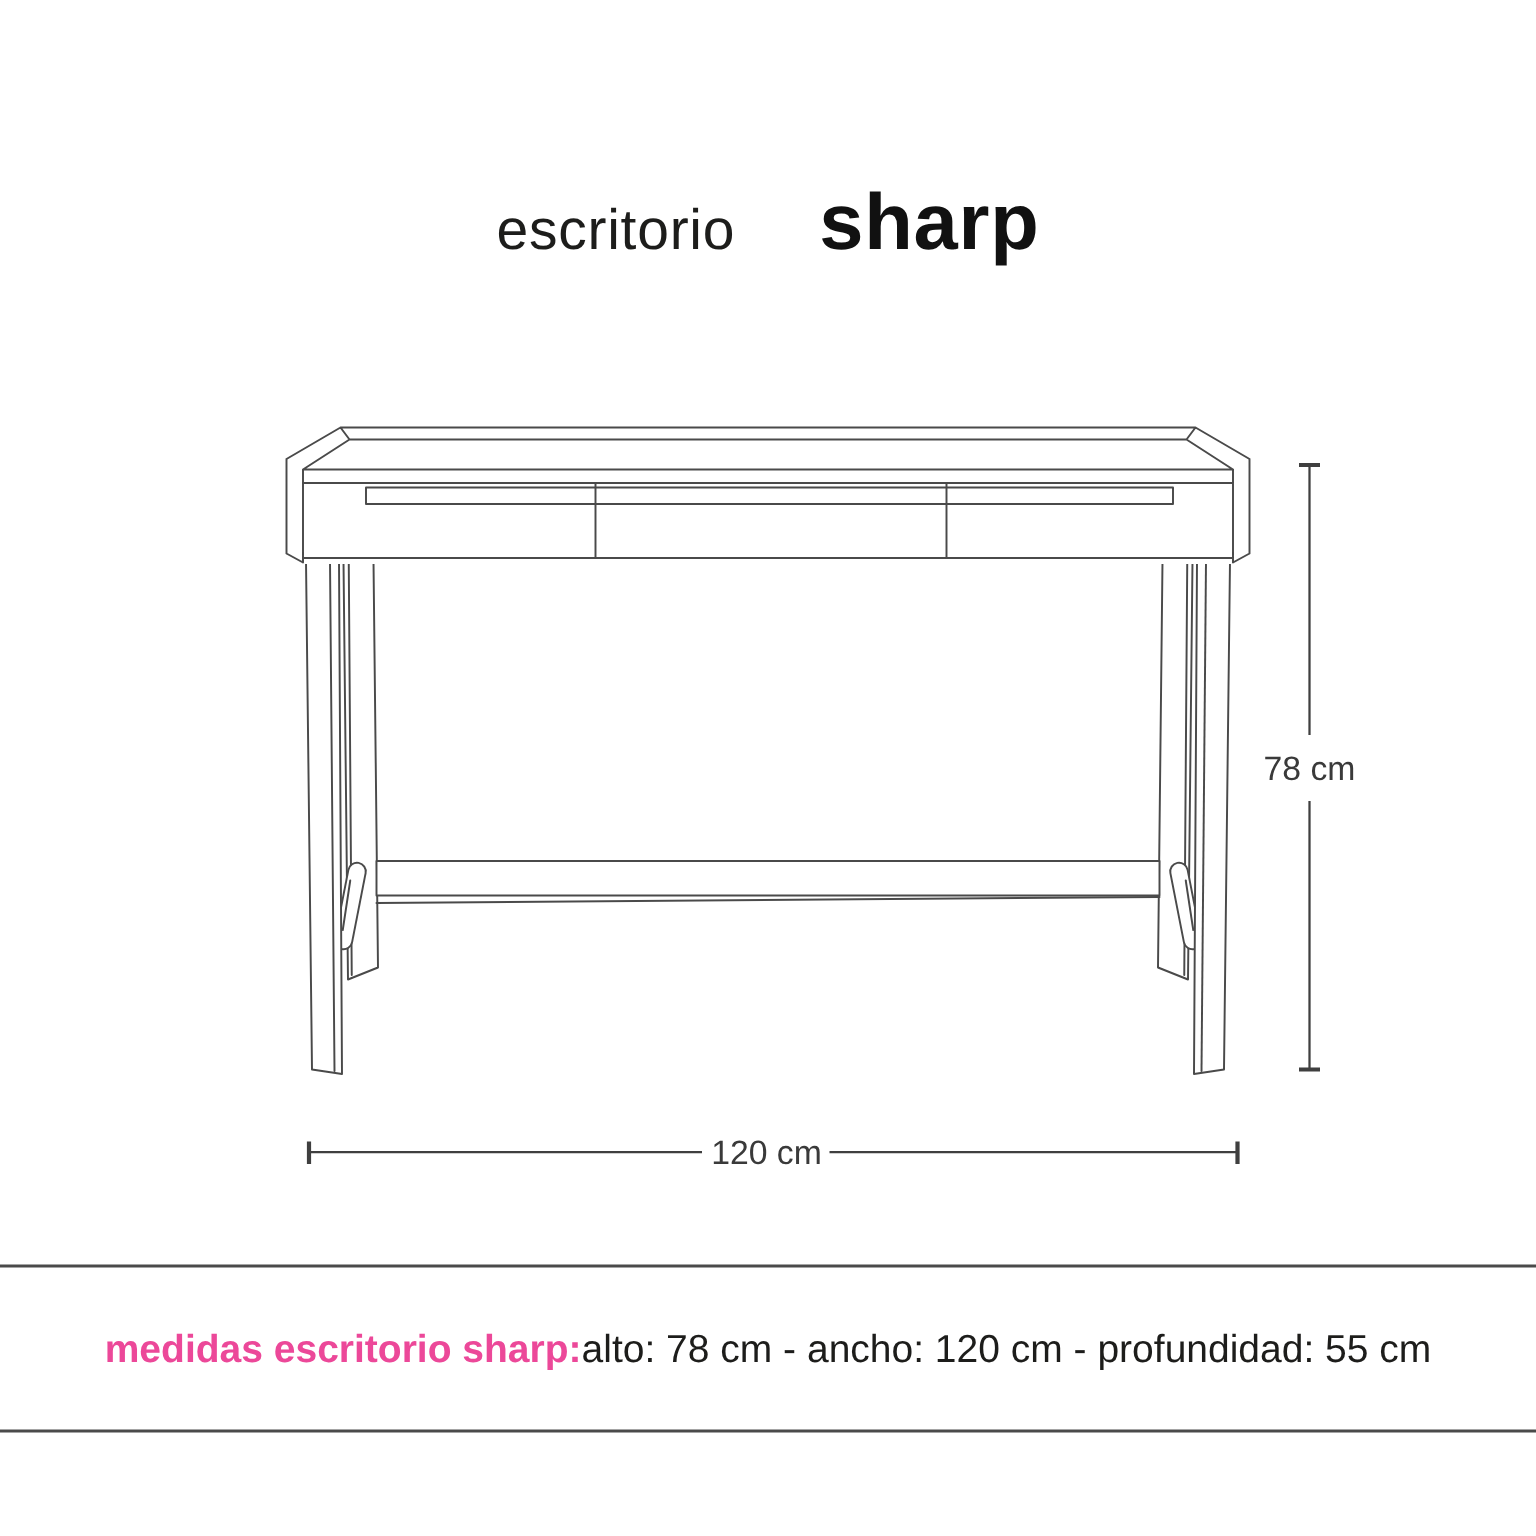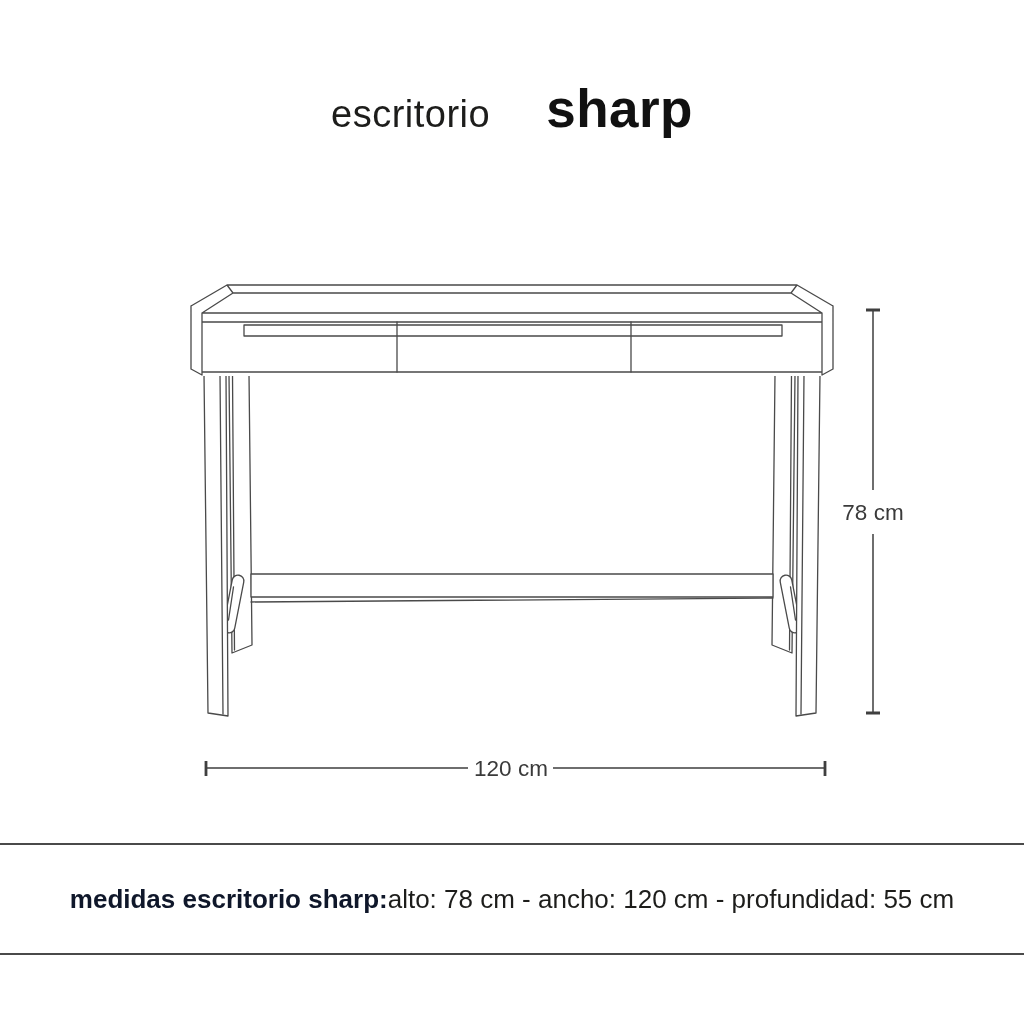--- a/index.html
+++ b/index.html
@@ -12,31 +12,32 @@
   .title-row{
     position:absolute;top:78px;left:0;width:1024px;
     display:flex;justify-content:center;align-items:baseline;gap:40px;
   }
   .title-regular{
     font-size:38px;font-weight:400;letter-spacing:0.5px;color:#1d1d1b;
   }
   .title-bold{
     font-size:53px;font-weight:800;letter-spacing:0.5px;color:#111111;
     margin-left:16px;
+    margin-top:40px;
   }
   .diagram-svg{position:absolute;top:0;left:0;}
   .footer-band{
     position:absolute;left:0;top:843px;width:1024px;height:112px;
     box-sizing:border-box;
     border-top:2px solid #4a4a4a;
     border-bottom:2px solid #4a4a4a;
     display:flex;justify-content:center;align-items:center;
     background:#ffffff;
   }
-  .footer-label{font-size:26px;font-weight:700;color:#0f172a;}
+  .footer-label{font-size:26px;font-weight:700;color:#ec4899;}
   .footer-value{font-size:26px;font-weight:400;color:#1d1d1b;}
   .dim-text{font-family:"Liberation Sans", sans-serif;}
 </style>
 </head>
 <body>
 
 <div class="title-row">
   <span class="title-regular">escritorio</span>
   <span class="title-bold">sharp</span>
 </div>

